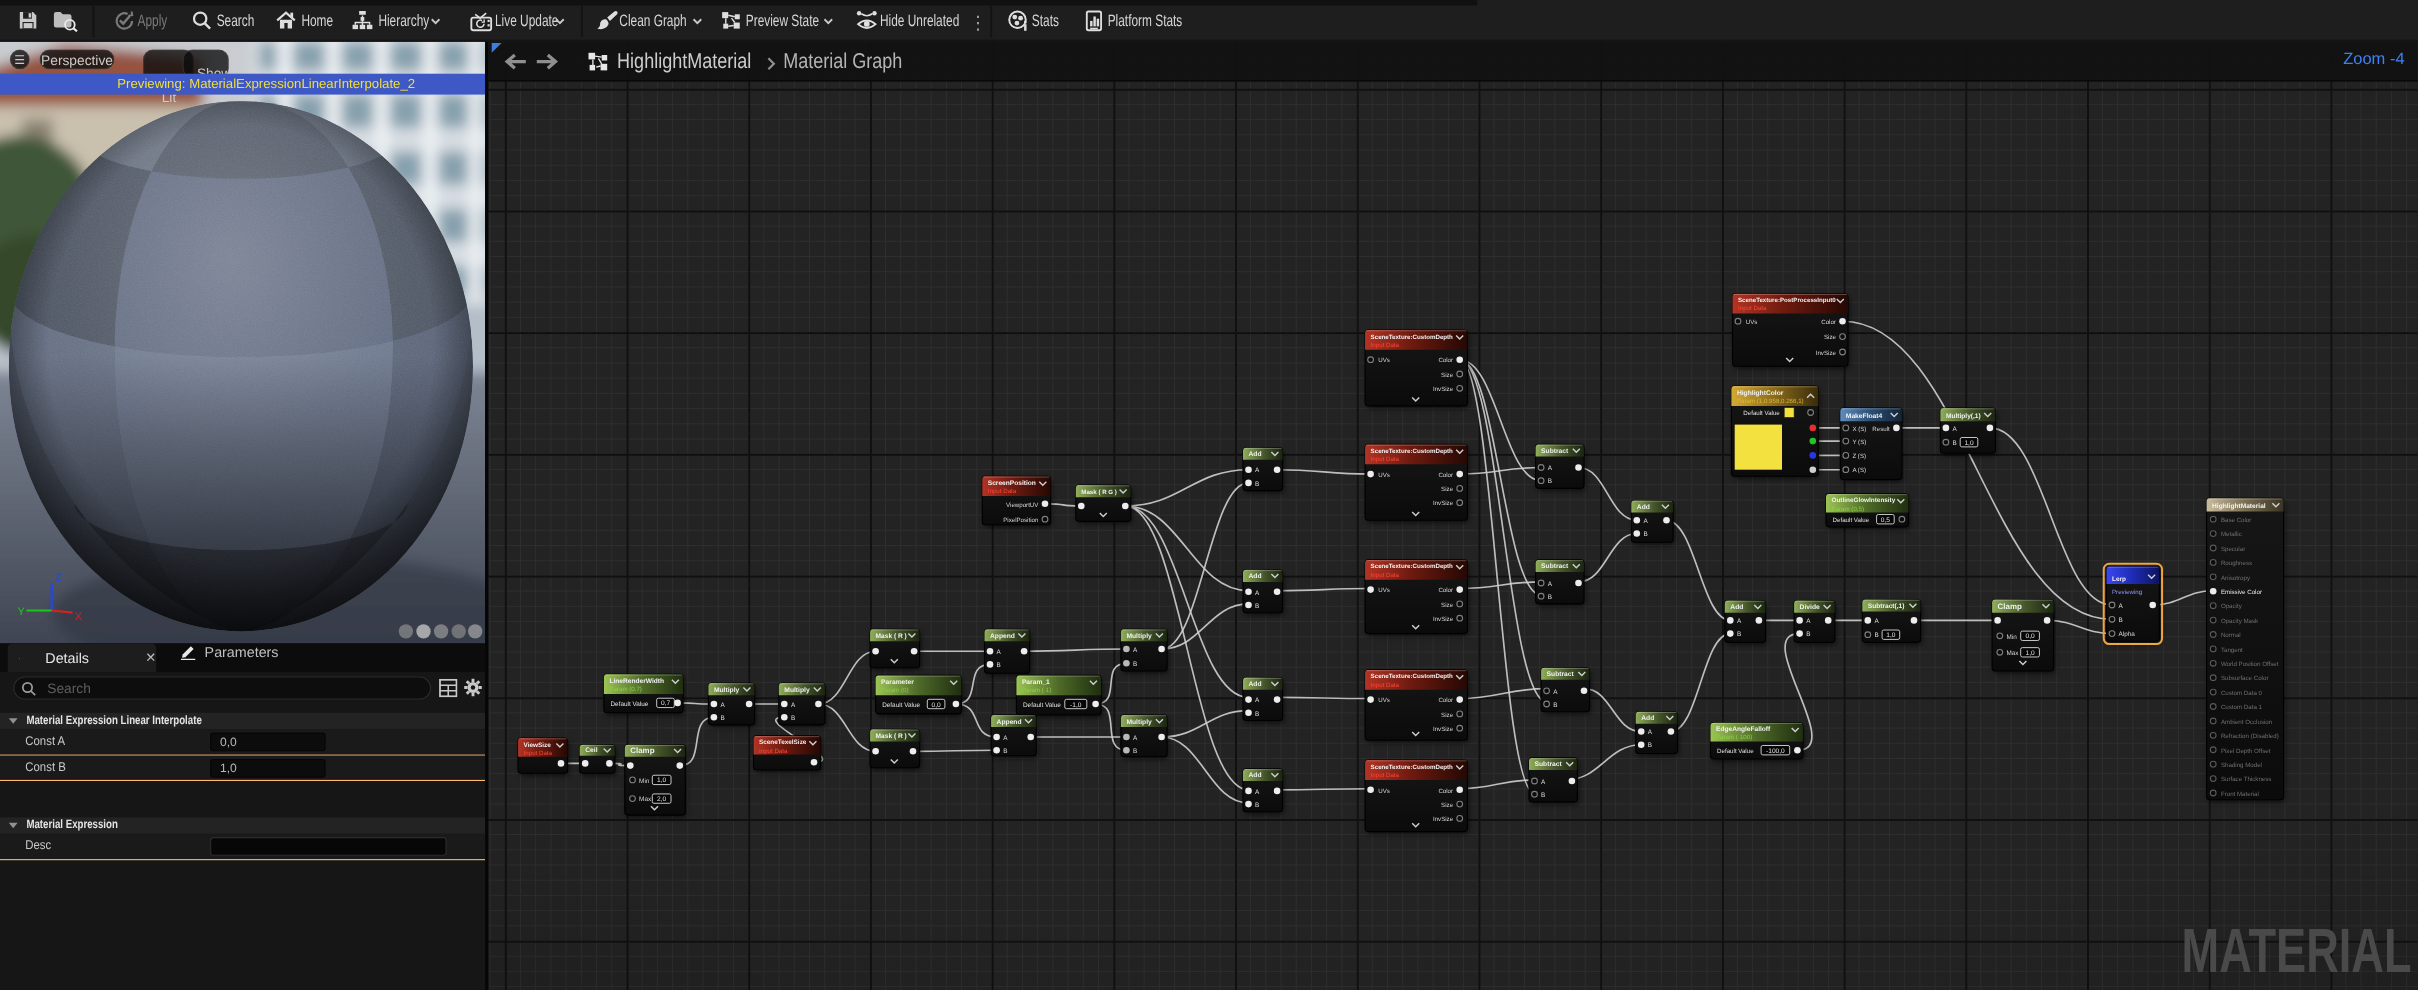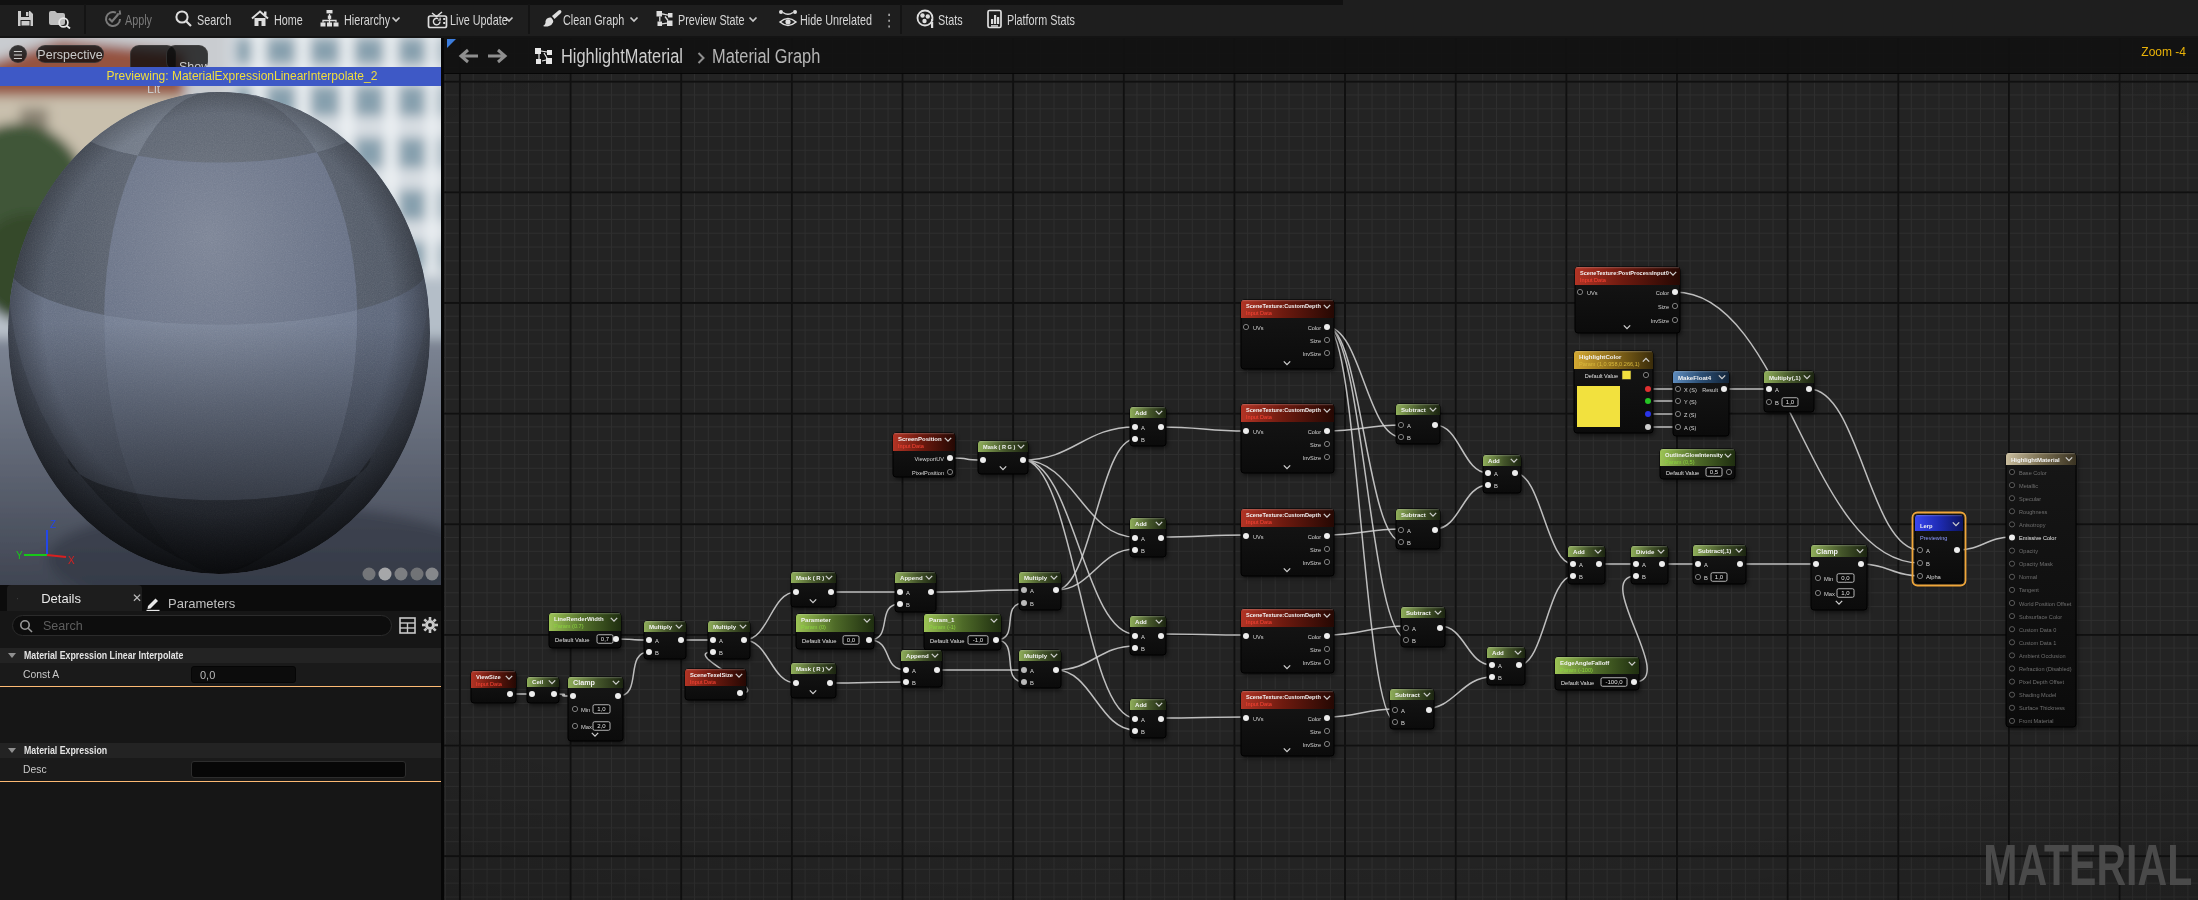--- a/index.html
+++ b/index.html
@@ -10,38 +10,38 @@
 .tt{position:absolute;top:12px;font-size:15px;color:#d6d6d6;white-space:nowrap;transform:scaleX(0.72);transform-origin:0 0;line-height:1}
 .tsep{position:absolute;top:4px;width:2px;height:30px;background:#141414}
 .gray{color:#7a7a7a!important}
 .chv{position:absolute;top:16px}
 #vp{position:absolute;left:0;top:38px;width:441px;height:547px;overflow:hidden}
 #prevbar{position:absolute;left:0;top:29px;width:484px;height:19px;background:#3e59c6;color:#f2de3c;font-size:12px;text-align:center;line-height:19px}
 .pill{position:absolute;top:7px;height:18px;background:rgba(12,12,12,0.78);border-radius:9px;color:#cacaca;font-size:12.5px;line-height:18px;padding:0 10px;border:1px solid rgba(80,80,80,0.5)}
 #details{position:absolute;left:0;top:585px;width:441px;height:315px;background:#161616}
 #tabbar{position:absolute;left:0;top:0;width:441px;height:26px;background:#0c0c0c}
 #tabact{position:absolute;left:7px;top:0px;width:135px;height:26px;background:#1d1d1d;border-radius:4px 4px 0 0;display:flex;align-items:center;color:#e8e8e8;font-size:13px;padding-left:10px;gap:23px}
-#tabina{position:absolute;left:137px;top:0;height:26px;display:flex;align-items:flex-end;color:#c0c0c0;font-size:13px;gap:7px;padding-left:8px}
+#tabina{position:absolute;left:155px;top:0;height:26px;display:flex;align-items:flex-start;color:#c0c0c0;font-size:13px;gap:7px;padding-left:8px}
 #searchrow{position:absolute;left:0;top:26px;width:441px;height:30px;background:#161616}
 #sbox{position:absolute;left:12px;top:4px;width:380px;height:21px;background:#0d0d0d;border:1px solid #2b2b2b;border-radius:11px;color:#5e5e5e;font-size:12.5px;line-height:20px;padding-left:30px}
 .sect{position:absolute;left:0;width:441px;height:15px;background:#232323;color:#e4e4e4;font-size:11px;font-weight:bold;line-height:15px;padding-left:24px}
 .sect span{display:inline-block;transform:scaleX(0.8);transform-origin:0 50%;white-space:nowrap}
 .sect:before{content:"";position:absolute;left:8px;top:5px;border-left:4px solid transparent;border-right:4px solid transparent;border-top:5px solid #909090}
 .prow{position:absolute;left:0;width:441px;height:23.5px;background:#1a1a1a;border-bottom:1px solid #fdba74;color:#c9c9c9;font-size:11.5px;line-height:23px}
 .plab{position:absolute;left:23px;top:0;transform:scaleX(0.9);transform-origin:0 50%;white-space:nowrap}
 .pval{position:absolute;left:191px;top:3px;width:105px;height:17px;background:#0c0c0c;border:1px solid #060606;border-radius:3px;color:#b9b9b9;font-size:11px;line-height:16px;padding-left:8px}
 #graph{position:absolute;left:441px;top:38px;width:1757px;height:862px;background-color:#232323;border-left:3px solid #060606;
 background-image:linear-gradient(#101010 2px,transparent 2px),linear-gradient(90deg,#101010 2px,transparent 2px),linear-gradient(#2e2e2e 1px,transparent 1px),linear-gradient(90deg,#2e2e2e 1px,transparent 1px);
 background-size:110.65px 110.65px,110.65px 110.65px,13.83px 13.83px,13.83px 13.83px;
 background-position:14.9px 42.65px,14.9px 42.65px,1.07px 1.16px,1.07px 1.16px}
 #graph .vig{position:absolute;left:0;top:0;width:100%;height:100%;background:radial-gradient(ellipse 120% 90% at 50% 45%,transparent 55%,rgba(0,0,0,0.28) 100%)}
 #ghead{position:absolute;left:0;top:0;width:1754px;height:36px;background:rgba(17,17,17,0.93);border-bottom:1px solid #060606}
 #ghead .bc1{position:absolute;left:117px;top:7px;color:#cdcdcd;font-size:19.5px;transform:scaleX(0.84);transform-origin:0 0;white-space:nowrap}
 #ghead .bc3{position:absolute;left:268px;top:7px;color:#b5b5b5;font-size:19.5px;transform:scaleX(0.84);transform-origin:0 0;white-space:nowrap}
-#zoom{position:absolute;right:12px;top:7px;color:#eab308;font-size:12px}
+#zoom{position:absolute;right:12px;top:7px;color:#3b82f6;font-size:15px}
 #wm{position:absolute;right:6px;bottom:2px;color:#4a4a4a;font-size:57px;font-weight:bold;transform:scaleX(0.72);transform-origin:100% 50%;white-space:nowrap}
 #cornertri{position:absolute;left:3px;top:1px;width:0;height:0;border-top:9px solid #3c7ddd;border-right:9px solid transparent}
 </style></head><body>
 
 <div id="toolbar">
     <div class="dk"></div>
  <span class="ticon" style="left:16px"><svg width="19" height="19" viewBox="0 0 19 19">
         <path d="M2 2 h12 l3 3 v12 h-15 Z" fill="#c9c9c9"></path>
         <rect x="5" y="2" width="8" height="6" fill="#1e1e1e"></rect>
         <rect x="10" y="3" width="2.4" height="4" fill="#c9c9c9"></rect>
@@ -290,20 +290,24 @@
             <line x1="12.6" y1="5.4" x2="14.7" y2="3.3"></line>
           </g>
         </g>
         <circle cx="9" cy="9" r="2" fill="#161616"></circle>
       </svg>
  </div>
  <div class="sect" style="top:63px"><span>Material Expression Linear Interpolate</span></div>
  <div class="prow" style="top:78px">
       <span class="plab">Const A</span>
       <span class="pval">0,0</span>
+    </div>
+ <div class="prow" style="top:101.5px">
+      <span class="plab">Const B</span>
+      <span class="pval">1,0</span>
     </div>
  <div class="sect" style="top:158px"><span>Material Expression</span></div>
  <div class="prow" style="top:173px">
       <span class="plab">Desc</span>
       <span class="pval" style="width:215px;background:#070707;border:1px solid #2d2d2d">&nbsp;</span>
     </div>
 </div>
 
 <div id="graph">
  <div class="vig"></div>

